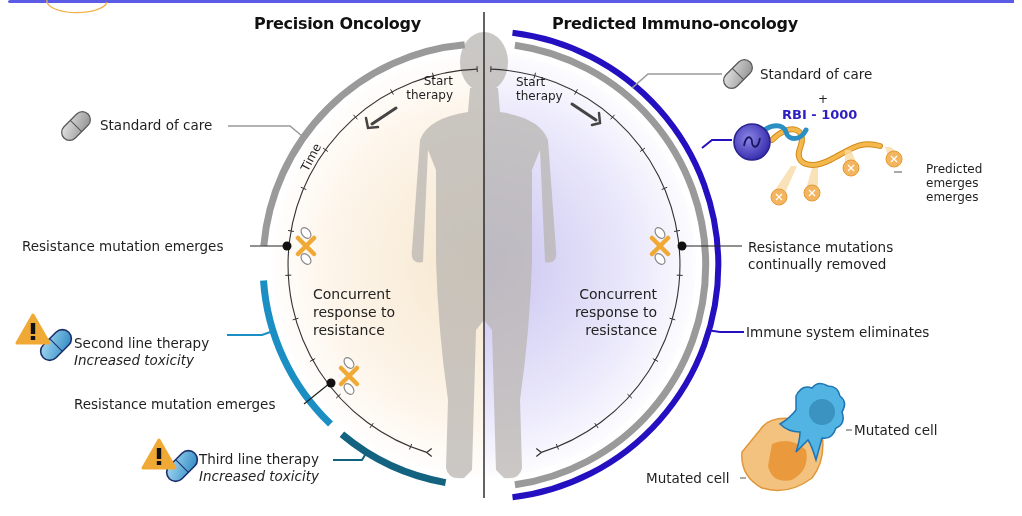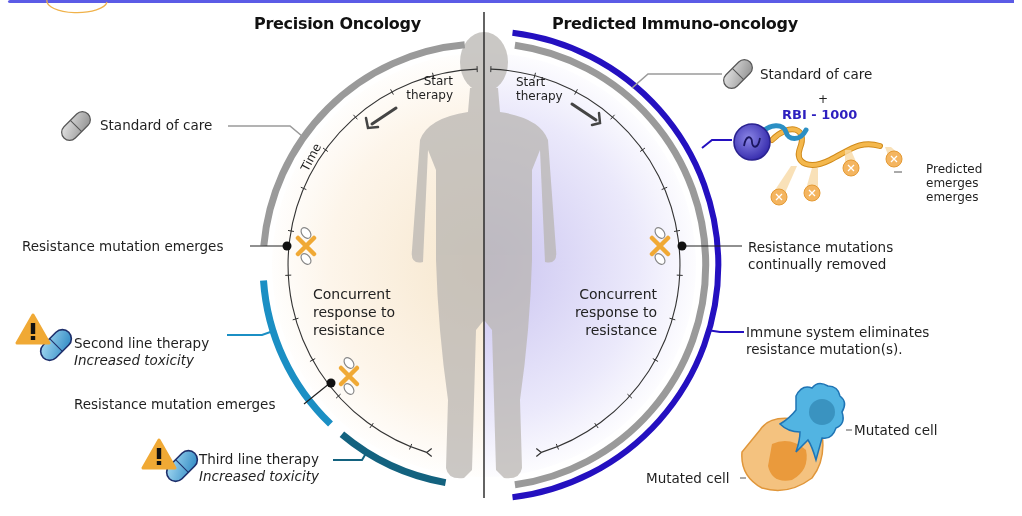--- a/index.html
+++ b/index.html
@@ -249,21 +249,20 @@
   <div>Predicted</div>
   <div>emerges</div>
   <div>emerges</div>
 </div>
 <div class="lbl bold" style="left:748px; top:239px;">
   <div>Resistance mutations</div>
   <div>continually removed</div>
 </div>
 <div class="lbl" style="left:746px; top:324px;">
   <div>Immune system eliminates</div>
-  <div>resistance mutation(s).</div>
 </div>
 <div class="lbl" style="left:854px; top:422px;">Mutated cell</div>
 <div class="lbl" style="left:646px; top:470px;">Mutated cell</div>
 <div class="center-txt" style="left:567px; top:285px; text-align:right; width:90px;">
   <div>Concurrent</div>
   <div>response to</div>
   <div>resistance</div>
 </div>
 
 </body></html>

